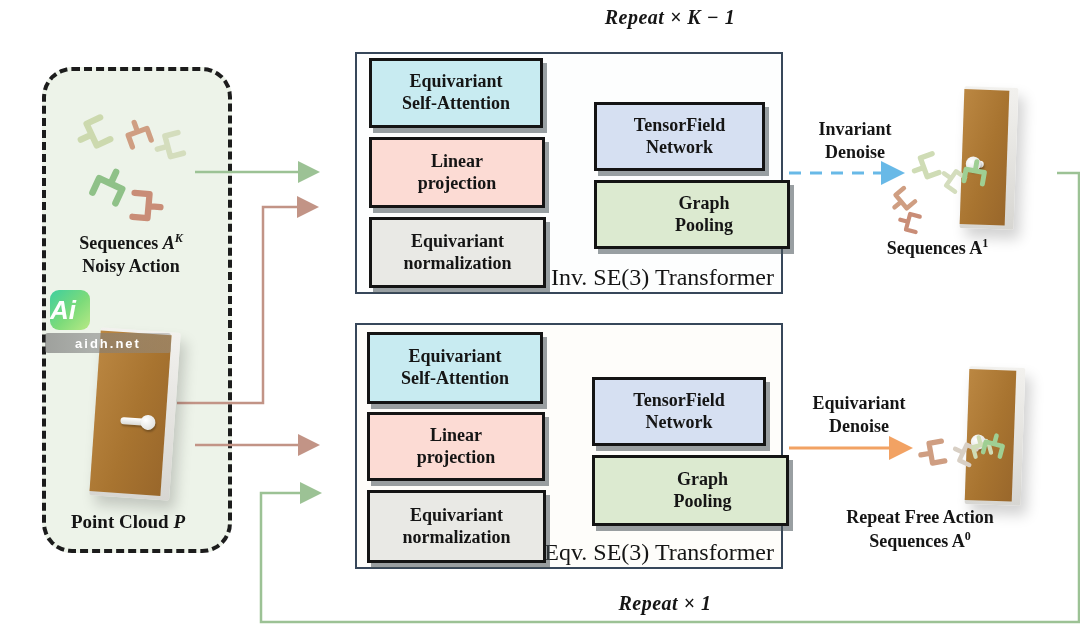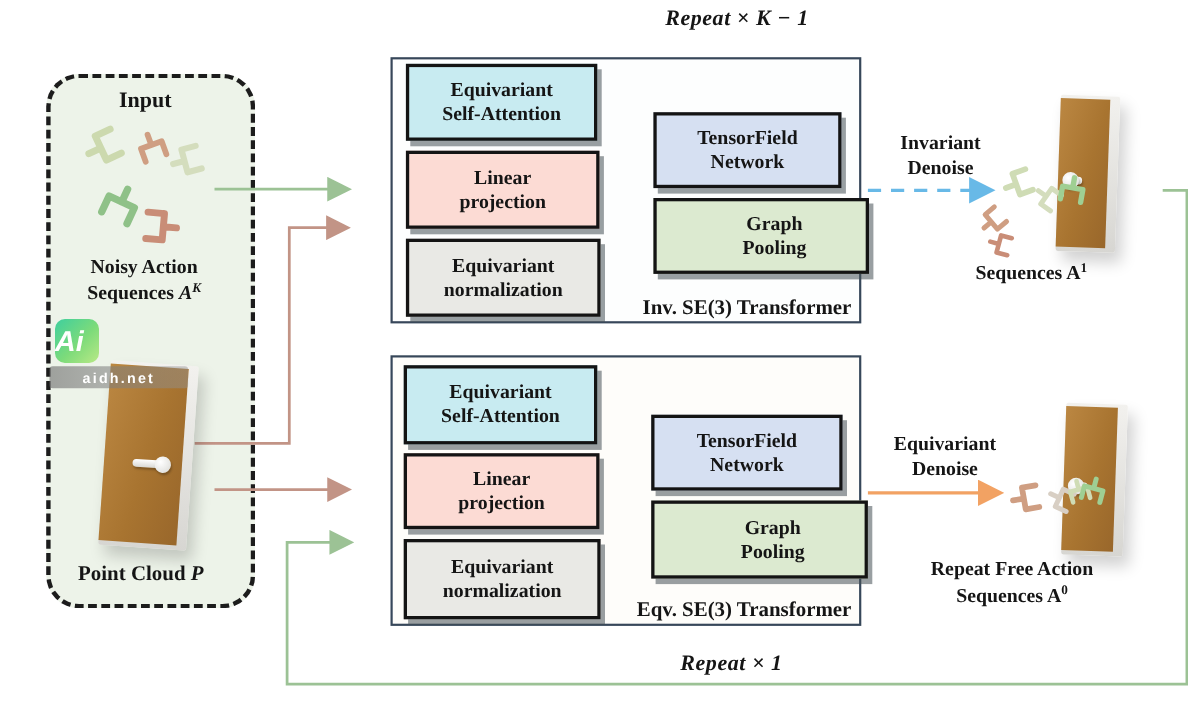--- a/index.html
+++ b/index.html
@@ -17,21 +17,21 @@
          display:flex;flex-direction:column;align-items:center;justify-content:center;
          font-weight:bold;font-size:18px;line-height:1.22;text-align:center;}
   .c-cyan{background:var(--block-cyan,#c8ebf1);}
   .c-pink{background:var(--block-pink,#fcdbd4);}
   .c-gray{background:var(--block-gray,#e9e9e5);}
   .c-peri{background:var(--block-periwinkle,#d6e0f2);}
   .c-green{background:var(--block-green,#dcead0);padding-left:24px;}
   
   .t{z-index:4;font-weight:bold;text-align:center;line-height:1.3;}
   .repeat{font-size:20px;font-style:italic;letter-spacing:.5px;}
-  .sect-label{position:absolute;right:7px;bottom:1px;font-weight:bold;font-size:19px;z-index:4;}
+  .sect-label{position:absolute;right:7px;bottom:1px;font-weight:normal;font-size:24px;z-index:4;}
   .mathvar{font-style:italic;}
   sup{font-size:12px;}
   
   .door{z-index:2;background:linear-gradient(#f2f1ee,#d7d6d2);border-radius:2px;
         box-shadow:6px 9px 14px rgba(0,0,0,.18);}
   .door .face{position:absolute;left:0;top:3px;right:9px;bottom:4px;
         background:linear-gradient(105deg,#bb8742 0%,var(--door-brown,#a87430) 55%,#99672b 100%);}
   .door .knob{position:absolute;width:15px;height:15px;border-radius:50%;
         background:radial-gradient(circle at 35% 35%,#ffffff,#d8d8d4);box-shadow:1px 2px 2px rgba(0,0,0,.25);}
   .door .lever{position:absolute;height:7px;border-radius:4px;
@@ -93,24 +93,23 @@
     <path class="ln ln-blue" d="M527,172 H564" marker-end="url(#mBlue)"></path>
     <path class="ln ln-blue-d" d="M772,173 H882" marker-end="url(#mBlue)"></path>
     <path class="ln ln-orange" d="M527,446 H564" marker-end="url(#mOrange)"></path>
     <path class="ln ln-orange" d="M772,448 H890" marker-end="url(#mOrange)"></path>
   </svg>
 
   <div class="abs t repeat" style="left:548px;top:4px;width:210px;">Repeat × K − 1</div>
   <div class="abs t repeat" style="left:548px;top:590px;width:200px;">Repeat × 1</div>
 
   <div class="abs panel-input"></div>
-  <div class="abs t" style="left:55px;top:78px;width:120px;font-size:20px;">Input</div>
   <div class="abs t" style="left:28px;top:231px;width:172px;font-size:18px;">
+    <div><span>Sequences </span><span class="mathvar">A</span><sup class="mathvar">K</sup></div>
     <div>Noisy Action</div>
-    <div><span>Sequences </span><span class="mathvar">A</span><sup class="mathvar">K</sup></div>
   </div>
   <div class="abs t" style="left:25px;top:510px;width:172px;font-size:19px;"><span>Point Cloud </span><span class="mathvar">P</span></div>
 
   <div class="abs door" style="left:78px;top:330px;width:80px;height:168px;transform:rotate(4deg);">
     <div class="face"></div>
     <span class="lever" style="width:25px;left:26px;top:88px;"></span>
     <span class="knob" style="left:46px;top:84px;"></span>
   </div>
 
   <div class="abs wm wm-icon">

